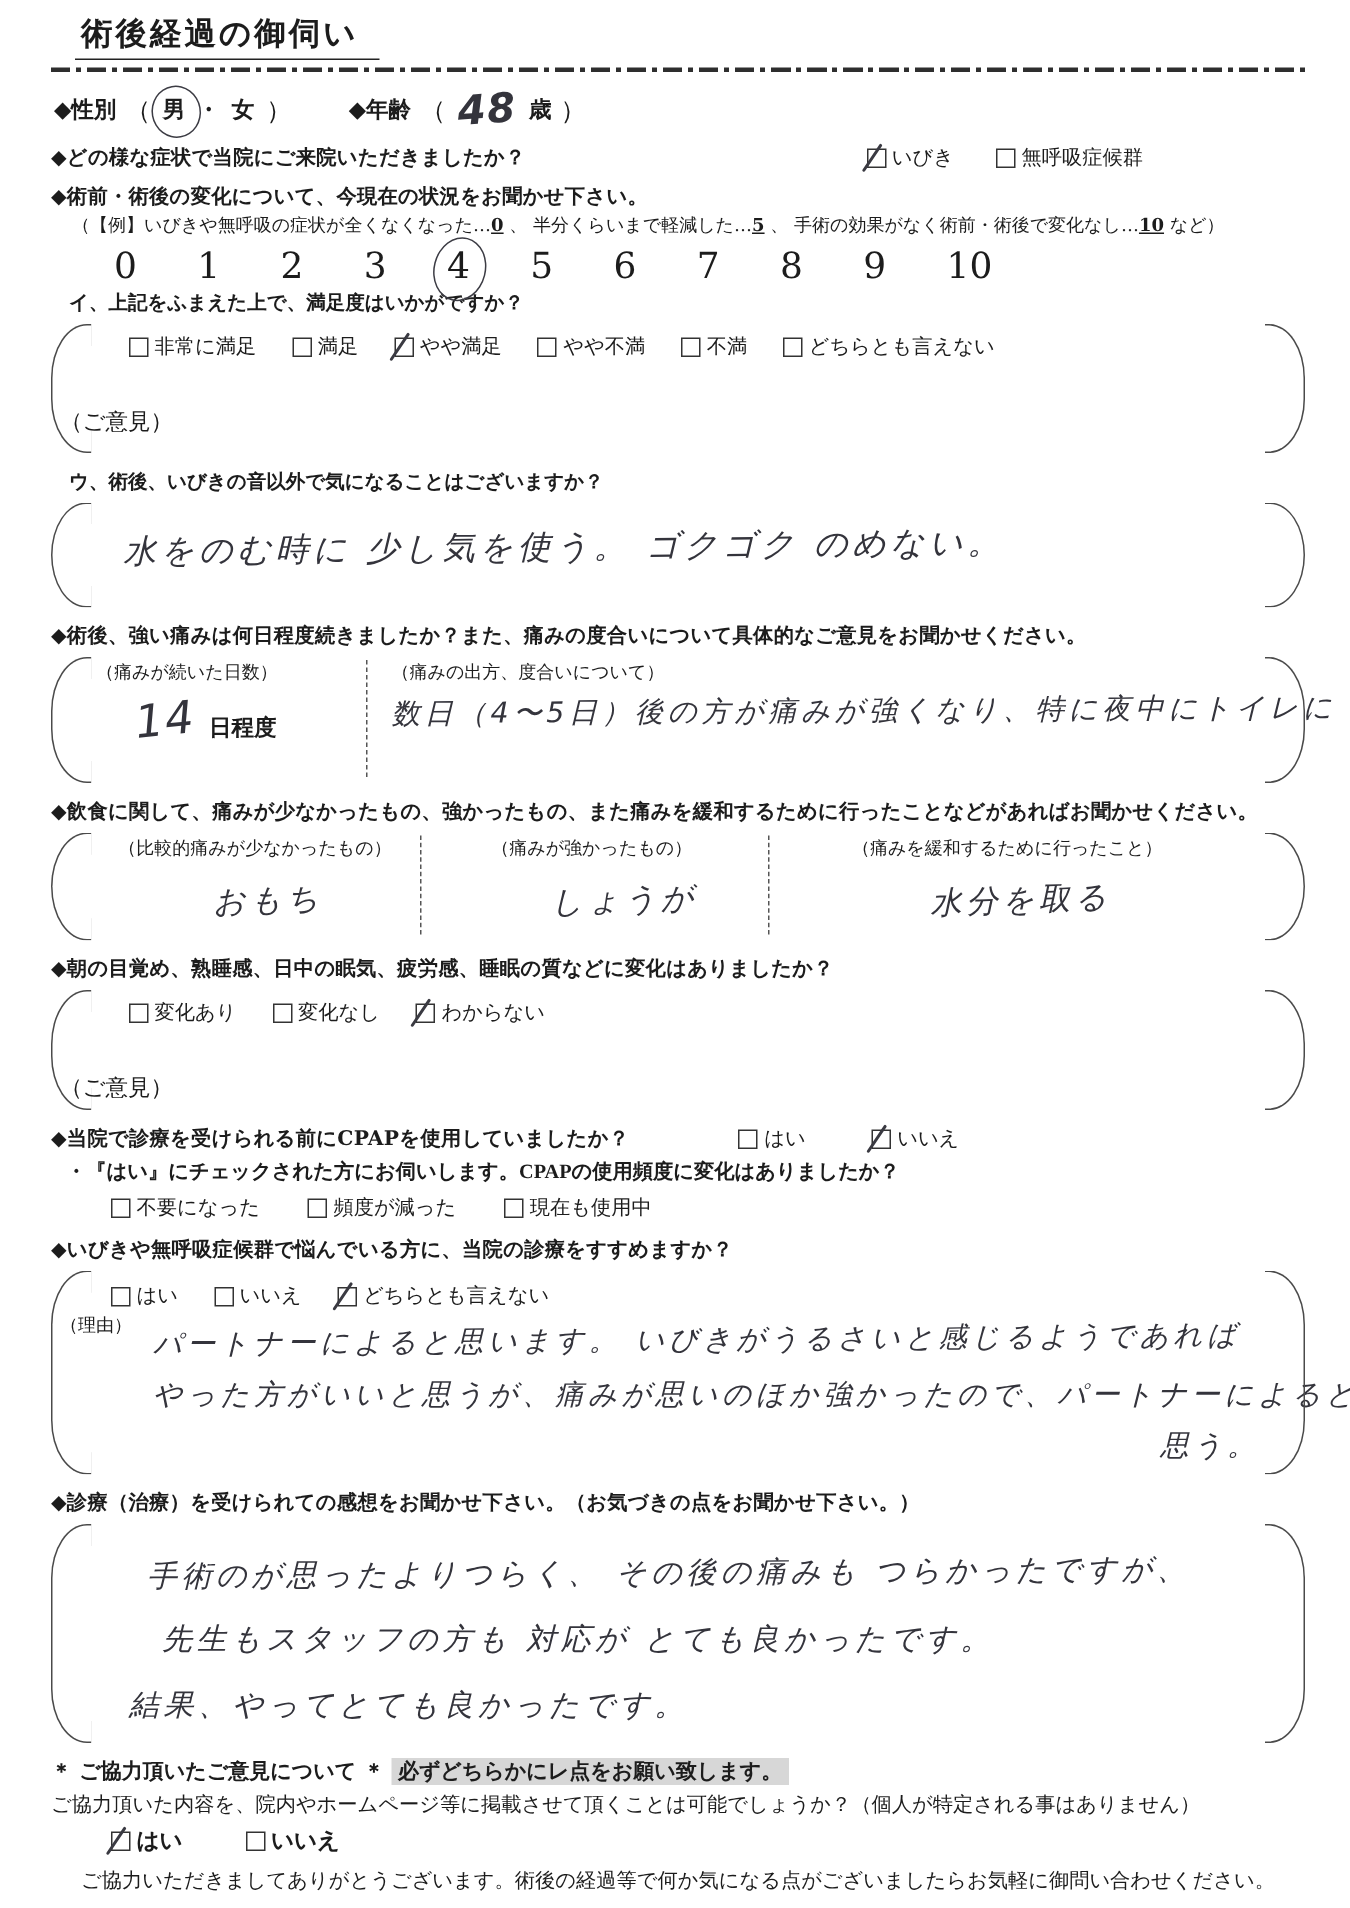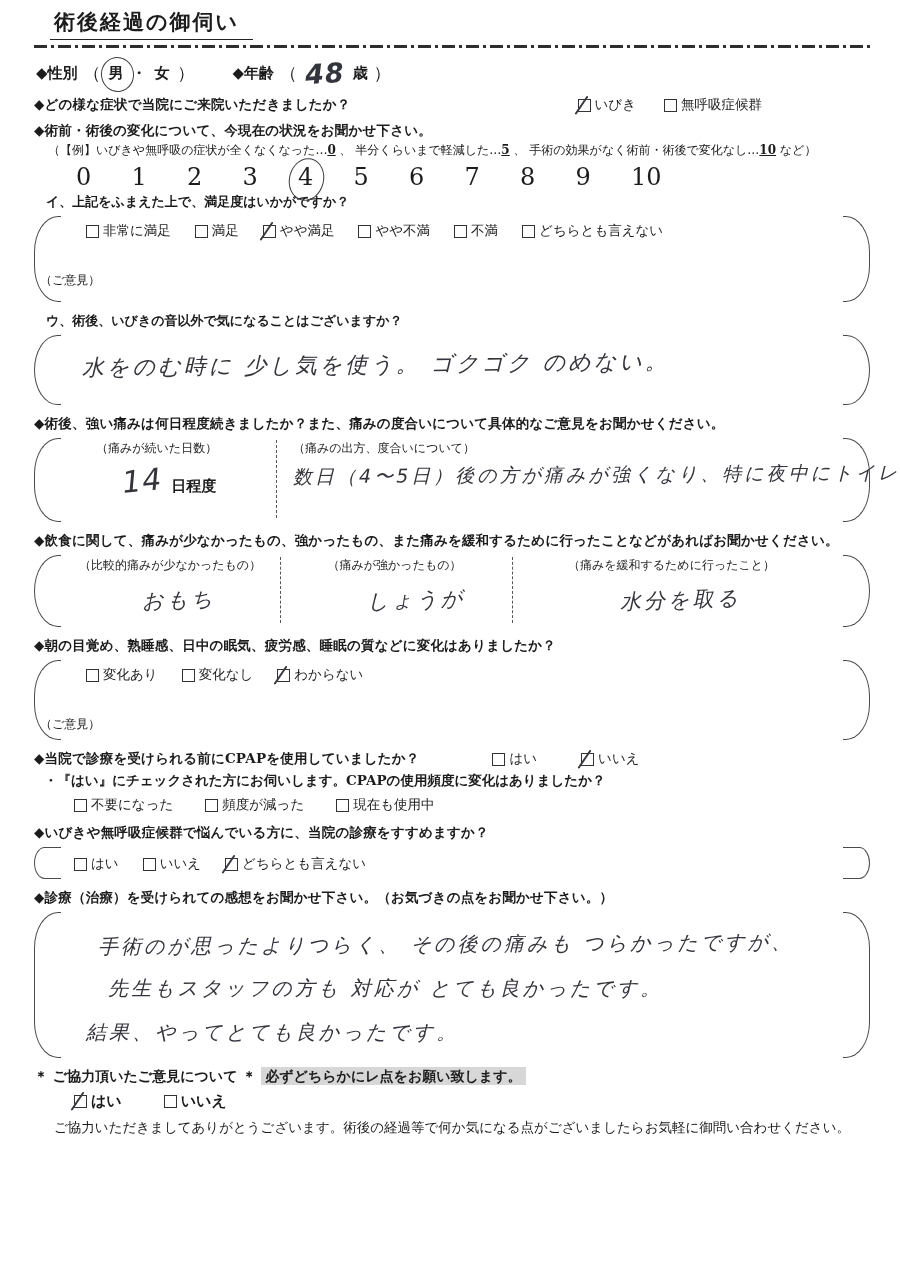--- a/index.html
+++ b/index.html
@@ -74,40 +74,40 @@
     content:"";position:absolute;left:0;top:2px;bottom:2px;width:26px;
     border:1.6px solid #4a4a4a;border-right:none;
     border-top-left-radius:24px 36px;border-bottom-left-radius:24px 36px;
   }
   .abox::after{
     content:"";position:absolute;right:0;top:2px;bottom:2px;width:26px;
     border:1.6px solid #4a4a4a;border-left:none;
     border-top-right-radius:24px 36px;border-bottom-right-radius:24px 36px;
   }
   .opt-row{display:flex;gap:24px;padding-left:22px;margin:2px 0;}
-  .comment-lbl{font-size:12px;margin-left:-24px;margin-top:32px;}
-
-  
-  .pain-grid{display:flex;min-height:78px;margin-left:32px;}
+  .comment-lbl{font-size:15px;margin-left:-24px;margin-top:32px;}
+
+  
+  .pain-grid{display:flex;min-height:78px;}
   .pain-left{width:178px;flex:0 0 auto;}
   .pain-right{flex:1;border-left:1.7px dashed #555;padding-left:16px;margin-left:2px;}
   .days-val{font-size:30px;letter-spacing:1px;margin:6px 4px 0 26px;display:inline-block;transform:rotate(-6deg);}
   .days-unit{font-size:15px;font-weight:700;}
   .hw-line{font-size:19px;line-height:34px;white-space:nowrap;}
 
   
   .food-grid{display:flex;min-height:66px;}
   .food-col{padding:0 10px 0 6px;text-align:center;}
   .food-col+.food-col{border-left:1.7px dashed #555;}
   .food-val{font-size:21px;margin:12px 0 0 18px;display:inline-block;transform:rotate(-2deg);}
 
   
   .cpap-row{gap:17px;margin:6px 0 2px 0;}
   .cpap-opts{display:flex;gap:44px;margin-left:56px;}
-  .followup{font-size:13.5px;font-weight:700;padding-left:10px;margin-top:4px;}
+  .followup{font-size:13.5px;font-weight:700;padding-left:10px;margin-top:4px;font-family:Liberation Serif, serif;}
   .followup-opts{display:flex;gap:32px;padding-left:40px;margin:6px 0 10px 0;}
 
   .reason-line{font-size:19px;line-height:37px;white-space:nowrap;}
   .reason-last{text-align:right;padding-right:66px;line-height:30px;}
 
   .imp-line{font-size:20px;line-height:44px;white-space:nowrap;}
 
   
   .consent-head{font-size:14px;font-weight:700;margin-top:4px;}
   .hl{background:#d7d7d7;padding:1px 4px;}
@@ -306,35 +306,44 @@
         </span>
       <span class="opt" data-checked="false">
           <span class="cb"></span>
           <span class="lbl">いいえ</span>
         </span>
       <span class="opt" data-checked="true">
           <span class="cb"></span>
           <span class="lbl">どちらとも言えない</span>
         </span>
     </div>
+    <div style="display:flex;align-items:flex-start;margin-top:2px">
+      <span class="small" style="margin-left:-24px;flex:0 0 auto">（理由）</span>
+      <div style="padding-left:14px">
+        <div class="hw reason-line" style="transform:rotate(-.5deg)">パートナーによると思います。 いびきがうるさいと感じるようであれば</div>
+        <div class="hw reason-line">やった方がいいと思うが、痛みが思いのほか強かったので、パートナーによると</div>
+        <div class="hw reason-line reason-last">思う。</div>
+      </div>
+    </div>
   </div>
 
   
   <div class="q">◆診療（治療）を受けられての感想をお聞かせ下さい。（お気づきの点をお聞かせ下さい。）</div>
   <div class="abox" style="padding-top:12px">
     <div class="hw imp-line" style="padding-left:34px;transform:rotate(-.4deg)">手術のが思ったよりつらく、 その後の痛みも つらかったですが、</div>
     <div class="hw imp-line" style="padding-left:44px">先生もスタッフの方も 対応が とても良かったです。</div>
     <div class="hw imp-line" style="padding-left:22px">結果、やってとても良かったです。</div>
   </div>
 
   
   <div class="consent-head">
     <span>＊ ご協力頂いたご意見について ＊</span>
     <span class="hl">必ずどちらかにレ点をお願い致します。</span>
   </div>
+  <div class="consent-q">ご協力頂いた内容を、院内やホームページ等に掲載させて頂くことは可能でしょうか？（個人が特定される事はありません）</div>
   <div class="consent-opts">
     <span class="opt" data-checked="true">
         <span class="cb"></span>
         <span class="lbl">はい</span>
       </span>
     <span class="opt" data-checked="false">
         <span class="cb"></span>
         <span class="lbl">いいえ</span>
       </span>
   </div>

